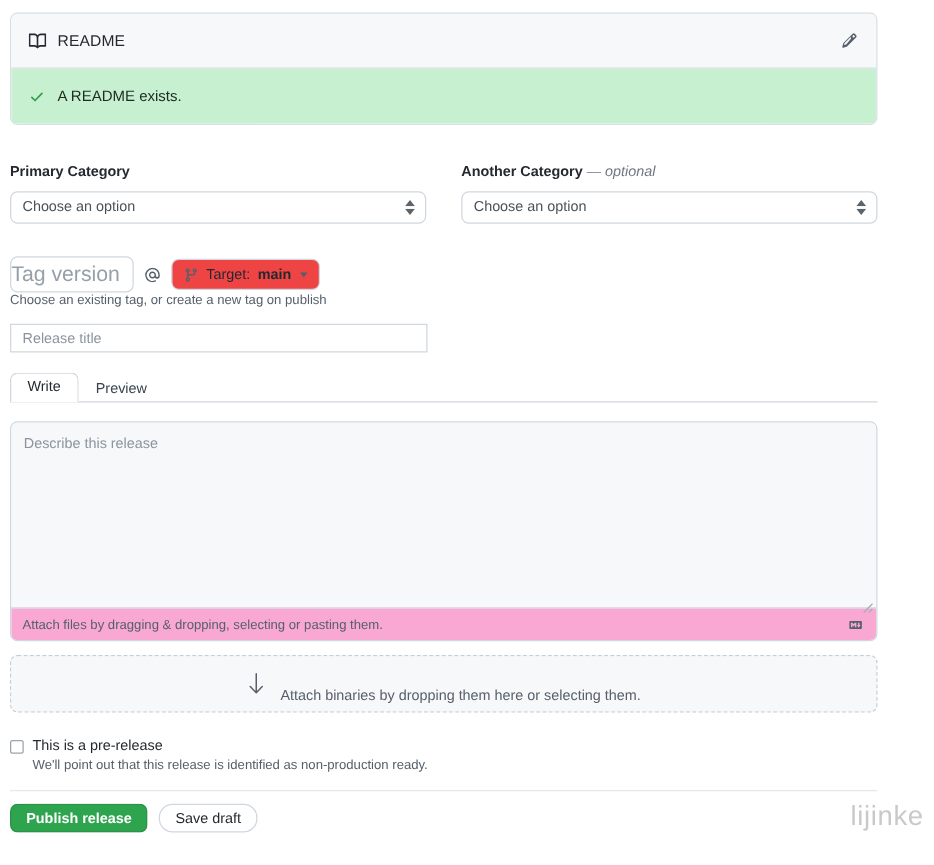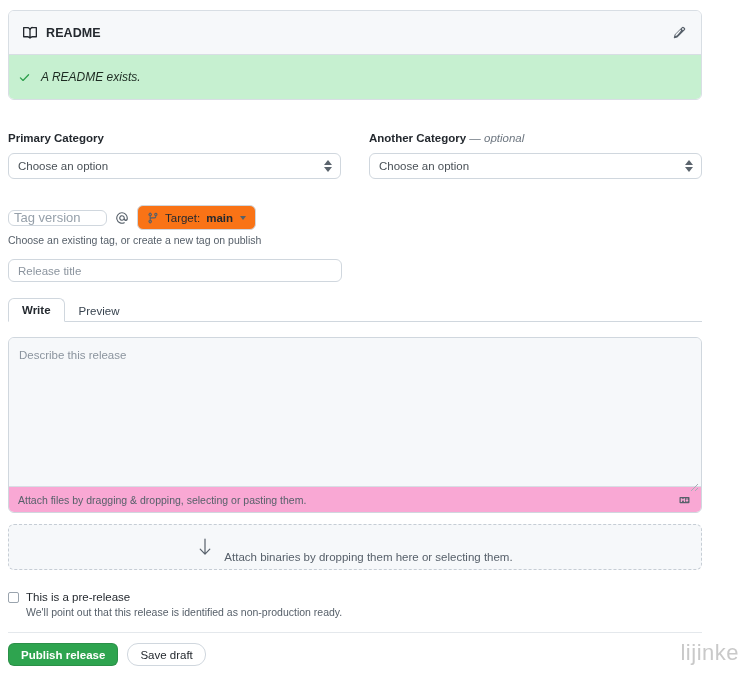--- a/index.html
+++ b/index.html
@@ -18,29 +18,29 @@
     position: absolute; left: 8px; top: 10px; width: 694px;
     border: 1px solid #d8dee4; border-radius: 6px; overflow: hidden;
     background: #fff;
   }
   .readme-head {
     height: 44px; background: #f6f8fa; border-bottom: 1px solid #d8dee4;
     display: flex; align-items: center; padding: 0 12px 0 14px;
   }
   .readme-head .book { display: flex; align-items: center; color: #24292f; }
   .readme-title {
-    font-size: 12.5px; font-weight: 700; margin-left: 9px; letter-spacing: .1px;
+    font-size: 12.5px; font-weight: 400; margin-left: 9px; letter-spacing: .1px;
   }
   .readme-edit {
     margin-left: auto; display: flex; align-items: center; justify-content: center;
     width: 20px; height: 20px; color: #57606a; cursor: pointer;
   }
   .readme-banner {
     background: #c6f0d0; display: flex; align-items: center;
-    padding: 0 9px; height: 44px; font-style: italic;
+    padding: 0 14px; height: 44px;
   }
   .readme-banner .check { color: #2c9f4b; display: flex; align-items: center; }
   .readme-banner .txt { font-size: 12px; margin-left: 10px; color: #1d2b22; }
 
   
   .cats { position: absolute; left: 8px; top: 132px; width: 694px; }
   .cat-row { display: flex; gap: 28px; }
   .cat-col { width: 333px; }
   .cat-label { font-size: 11.5px; font-weight: 700; color: #24292f; margin-bottom: 9px; display:block;}
   .cat-label .opt { font-weight: 400; font-style: italic; color: #6e7781; }
@@ -50,64 +50,63 @@
     font-size: 11.5px; color: #4a5157; cursor: pointer;
   }
   .select-box .arrows {
     position: absolute; right: 8px; top: 50%; transform: translateY(-50%);
     display: flex; flex-direction: column; align-items: center; gap: 2px; color: #5b646d;
   }
 
   
   .tagrow { position: absolute; left: 8px; top: 205px; display: flex; align-items: center; }
   .tag-input {
-    width: 99px; height: 16px; border: 1px solid #d0d7de; border-radius: 6px;
-    background: #fff; font-size: 13px; color: #24292f; padding: 0 5px;
+    width: 99px; height: 29px; border: 1px solid #d0d7de; border-radius: 6px;
+    background: #fff; font-size: 17px; color: #24292f; padding: 0 0;
     font-family: "Liberation Sans", sans-serif; outline: none;
   }
   .tag-input::placeholder { color: #96a0aa; }
   .at-sym { margin: 0 9px; color: #57606a; display: flex; align-items: center; }
   .target-btn {
-    height: 25px; border: 1px solid #d0d7de; border-radius: 6px; background: #f97316;
+    height: 25px; border: 1px solid #d0d7de; border-radius: 6px; background: #ef4444;
     display: flex; align-items: center; padding: 0 9px; gap: 6px;
     font-size: 11.5px; color: #24292f; cursor: pointer;
   }
   .target-btn .branch { color: #57606a; display: flex; align-items: center; }
   .target-btn .tgt-main { font-weight: 700; }
   .caret {
     width: 0; height: 0; border-left: 3.5px solid transparent;
     border-right: 3.5px solid transparent; border-top: 4px solid #57606a; margin-left: 1px;
   }
   .tag-help {
     position: absolute; left: 8px; top: 234px;
     font-size: 10.5px; color: #57606a;
   }
 
   
   .rel-title {
     position: absolute; left: 8px; top: 259px; width: 334px; height: 23px;
-    border: 1px solid #d0d7de; border-radius: 6px; background: #fff;
+    border: 1px solid #d0d7de; border-radius: 0; background: #fff;
     font-size: 11.5px; color: #24292f; padding: 0 9px; outline: none;
     font-family: "Liberation Sans", sans-serif;
   }
   .rel-title::placeholder { color: #8b949e; }
 
   
   .tabs {
     position: absolute; left: 8px; top: 296px; width: 694px; height: 26px;
     display: flex; align-items: flex-end; border-bottom: 1px solid #d0d7de;
   }
   .tab {
     font-size: 11.5px; padding: 5px 13px 5px; cursor: pointer; color: #24292f;
     border: 1px solid transparent; border-bottom: none; position: relative; top: 1px;
   }
   .tab.active {
     background: #fff; border-color: #d0d7de; border-radius: 6px 6px 0 0;
     border-bottom: 1px solid #fff;
-    font-weight: bold;
   }
   .tab.inactive { color: #38434f; }
 
   
   .editor-wrap {
     position: absolute; left: 8px; top: 337px; width: 694px;
     border: 1px solid #d0d7de; border-radius: 6px; background: #f6f8fa; overflow: hidden;
   }
   .editor-area {
     width: 100%; height: 148px; background: #f6f8fa; border: none; resize: none;

